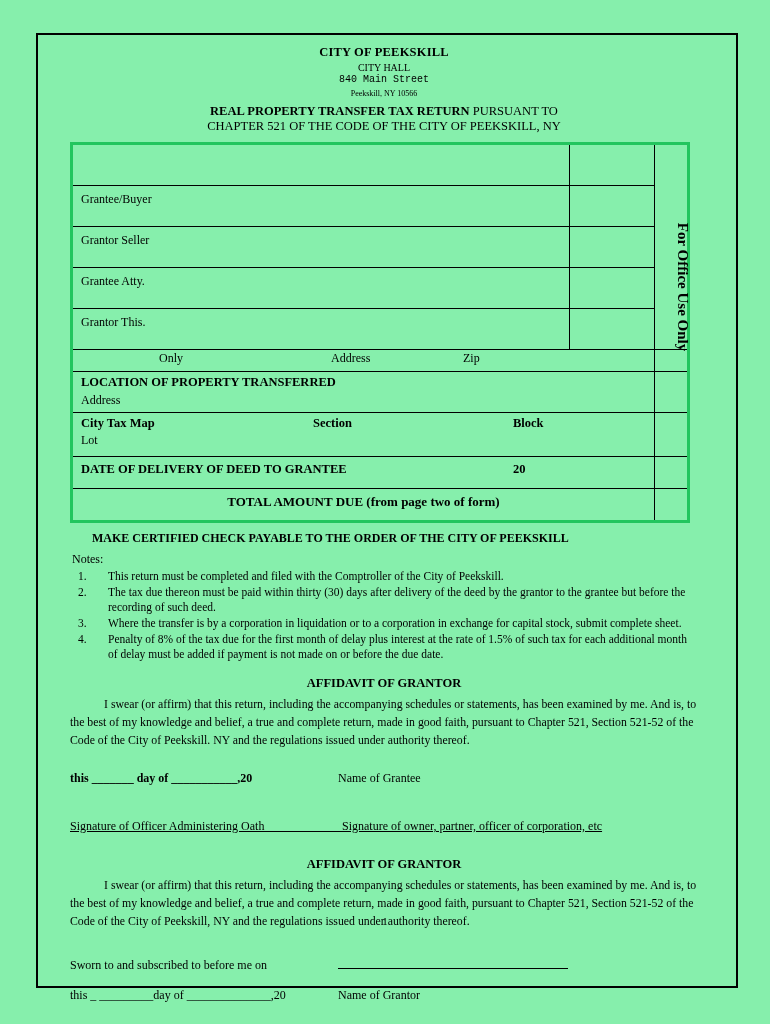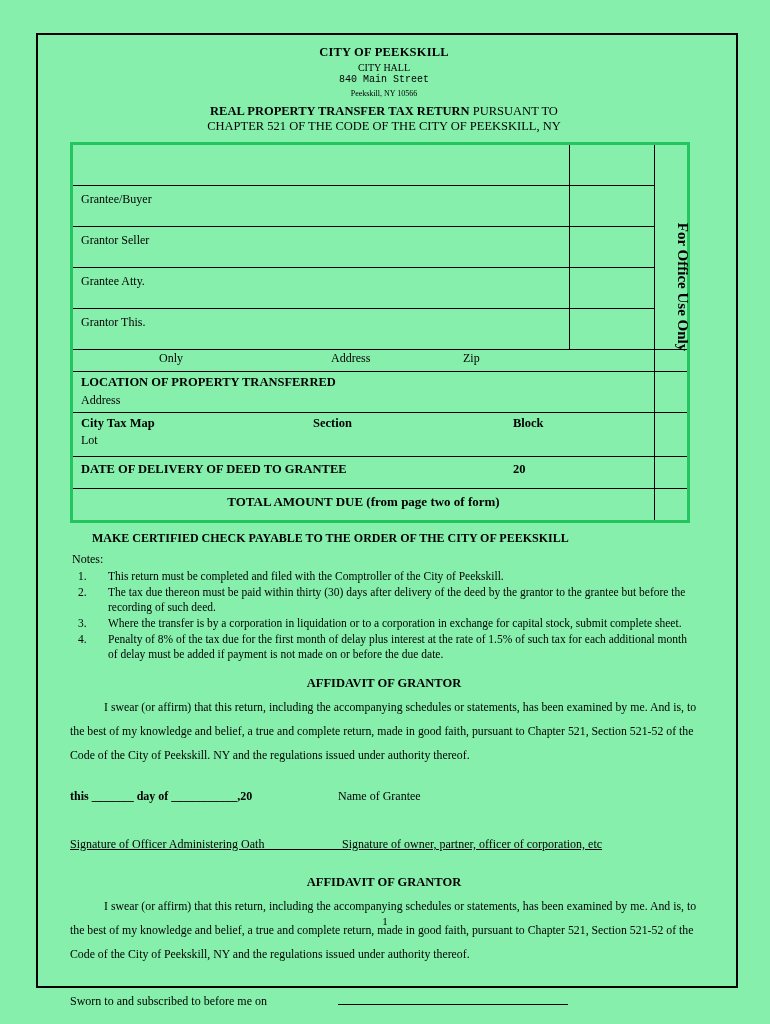--- a/index.html
+++ b/index.html
@@ -191,21 +191,21 @@
 
   .aff-title {
     text-align: center;
     font-weight: bold;
     font-size: 12.5px;
     margin-top: 14px;
     margin-bottom: 4px;
   }
   .aff-body {
     font-size: 11.8px;
-    line-height: 24px;
+    line-height: 18px;
     text-align: left;
   }
   .aff-body .indent { display: inline-block; width: 34px; }
 
   .sworn {
     font-size: 12px;
     margin-top: 22px;
   }
   .sig-row {
     position: relative;

